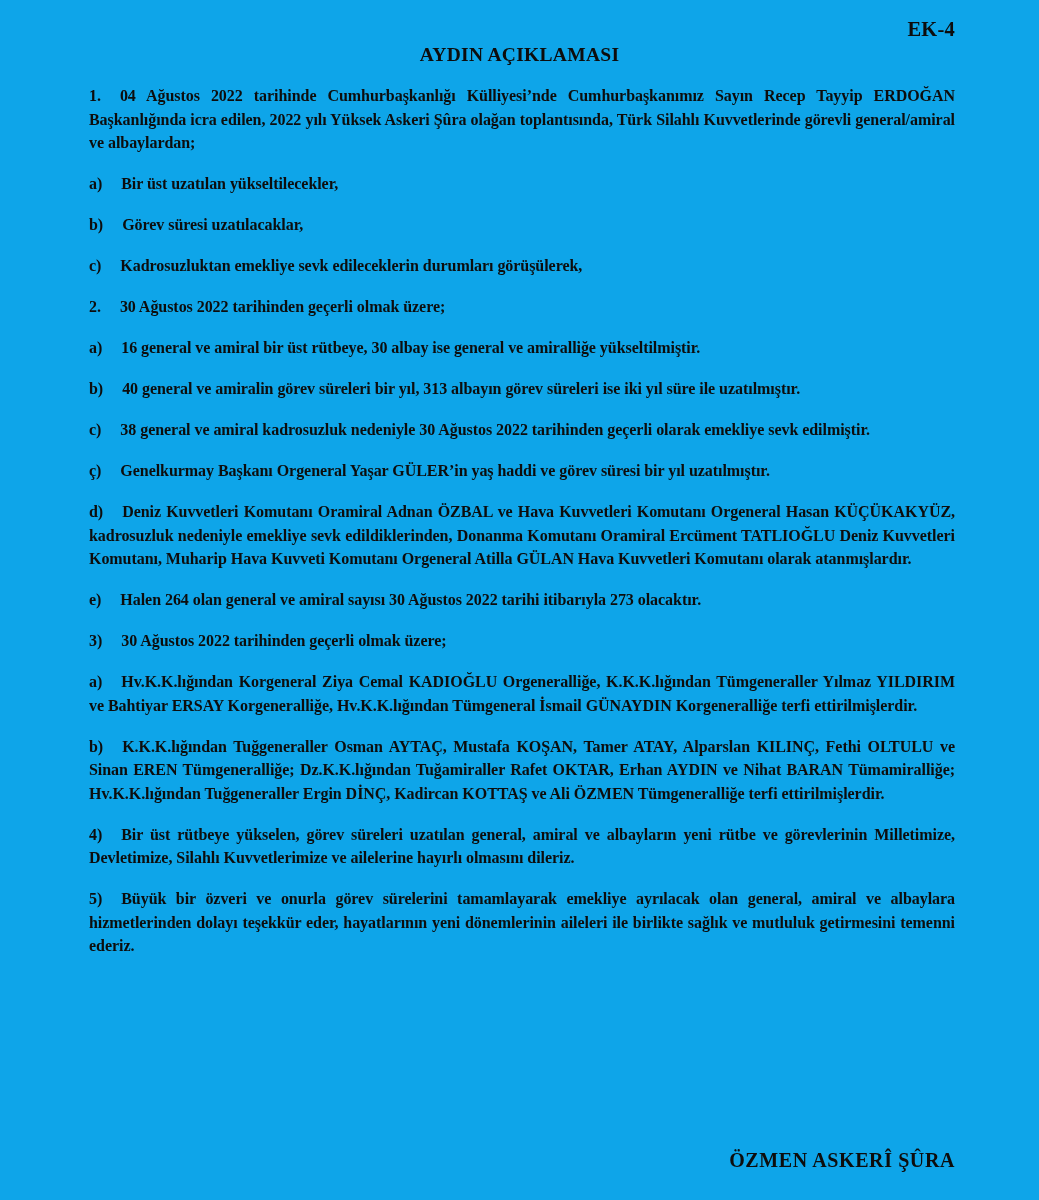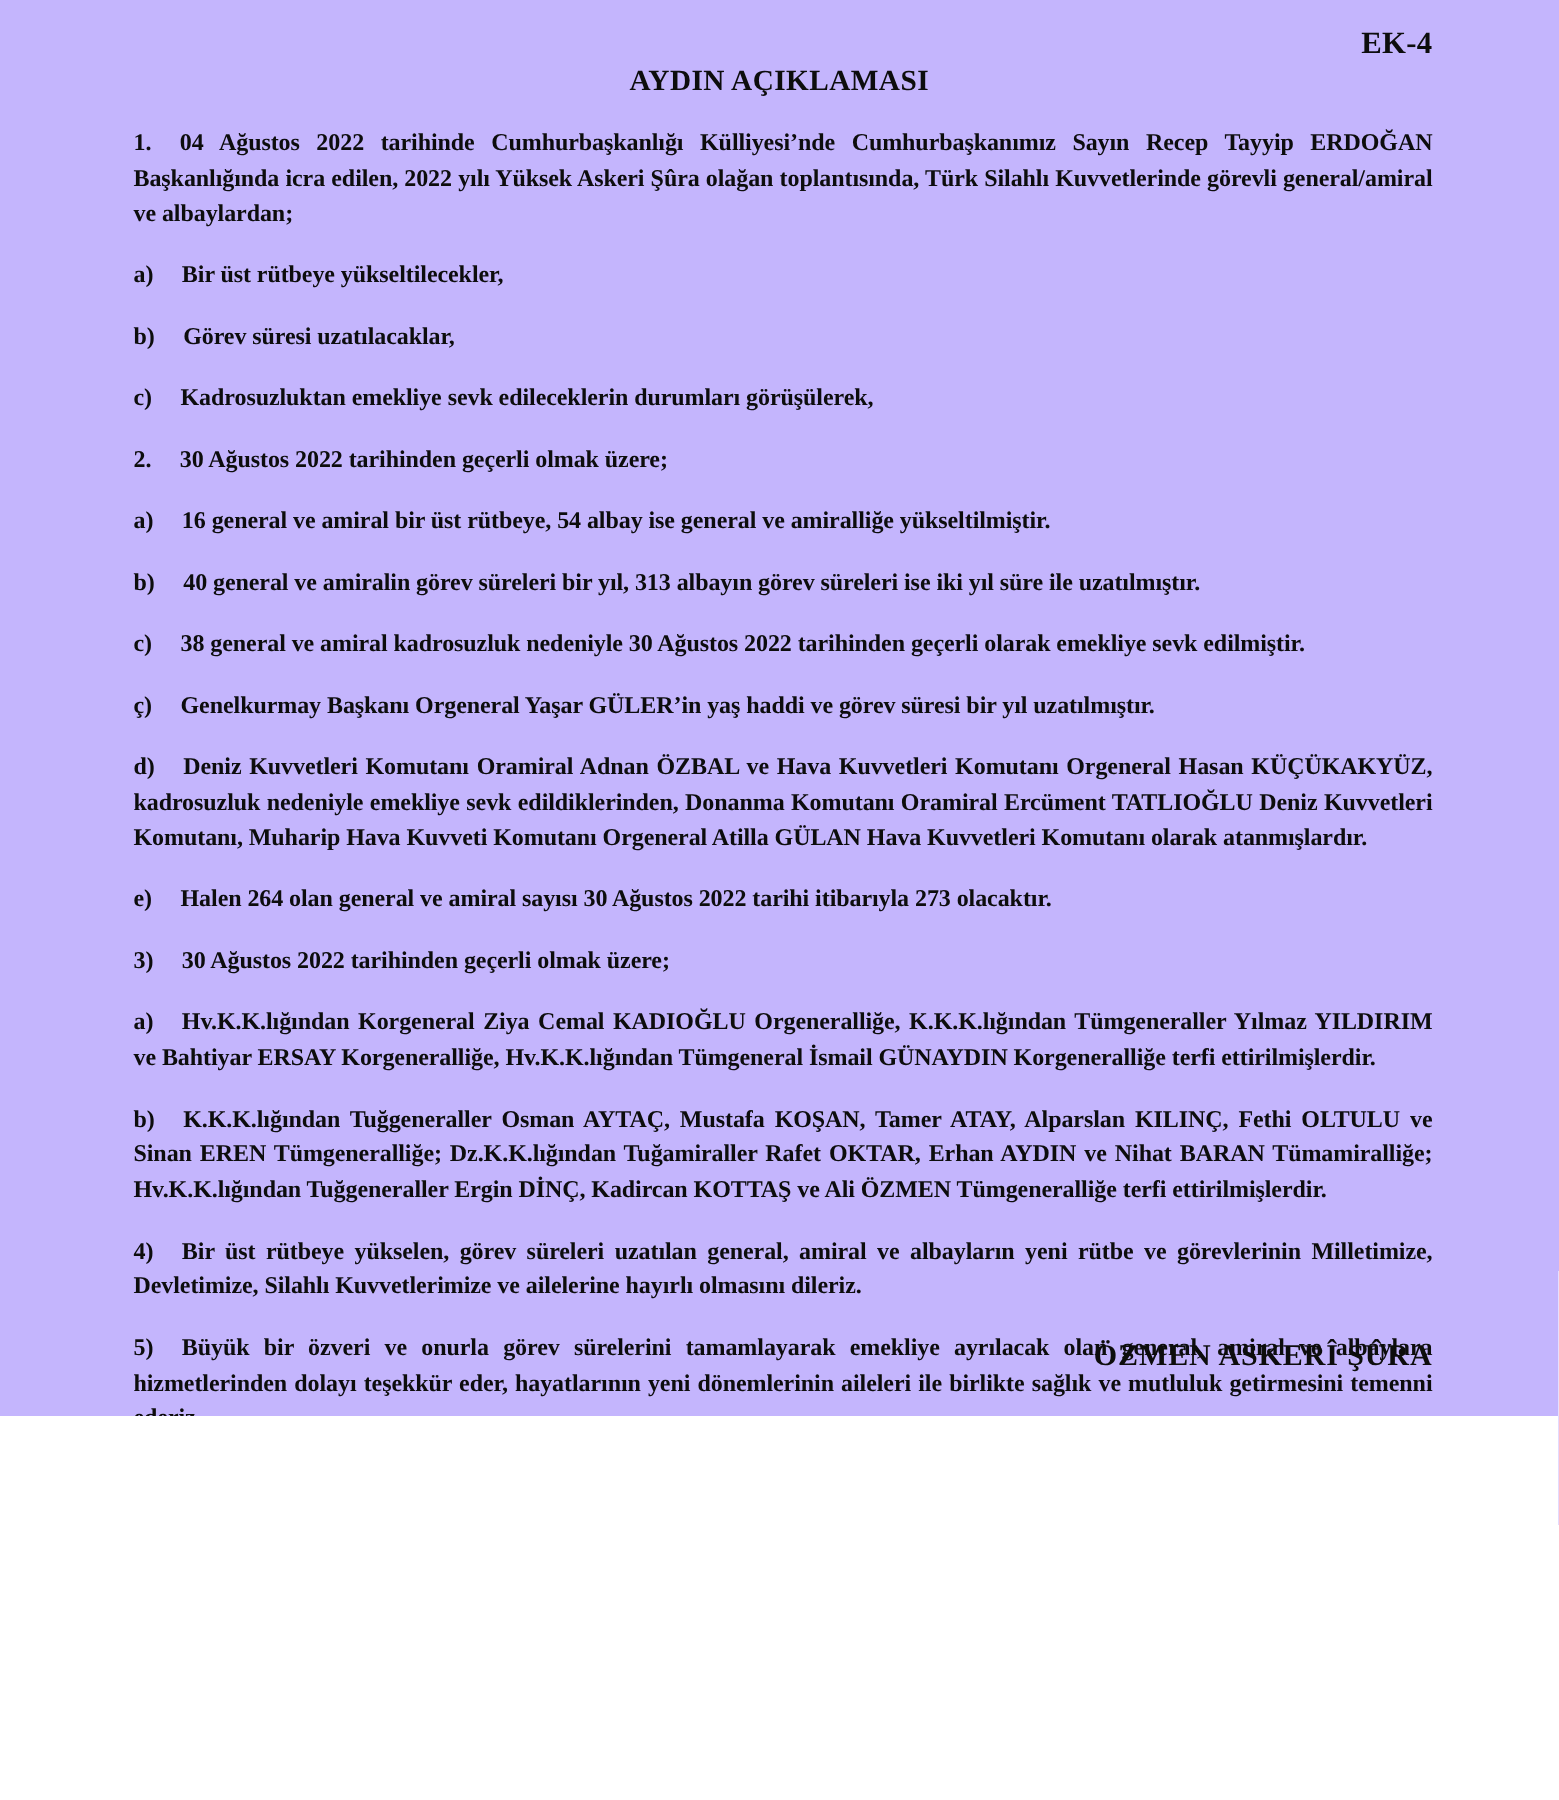--- a/index.html
+++ b/index.html
@@ -8,23 +8,23 @@
     padding: 0;
     background: #ffffff;
   }
   body {
     font-family: "Liberation Serif", "DejaVu Serif", serif;
     color: #0d0d0d;
   }
   .page {
     position: relative;
     width: 1039px;
-    height: 944px;
+    height: 1200px;
     margin: 0 auto;
-    background: #c4b5fd;
+    background: #0ea5e9;
     box-sizing: border-box;
     overflow: hidden;
   }
   .doc-ref {
     position: absolute;
     top: 18px;
     right: 84px;
     font-size: 20.5px;
     font-weight: bold;
     letter-spacing: 0.2px;
@@ -75,25 +75,25 @@
 <body>
 
 <div class="page">
 
   <div class="doc-ref">EK-4</div>
 
   <div class="doc-title">AYDIN AÇIKLAMASI</div>
 
   <div class="body-block">
       <p class="para bold"><span class="marker">1.</span><span class="gap-md"></span><span>04 Ağustos 2022 tarihinde Cumhurbaşkanlığı Külliyesi’nde Cumhurbaşkanımız Sayın Recep Tayyip ERDOĞAN Başkanlığında icra edilen, 2022 yılı Yüksek Askeri Şûra olağan toplantısında, Türk Silahlı Kuvvetlerinde görevli general/amiral ve albaylardan;</span></p>
-      <p class="para bold"><span class="marker">a)</span><span class="gap-md"></span><span>Bir üst rütbeye yükseltilecekler,</span></p>
+      <p class="para bold"><span class="marker">a)</span><span class="gap-md"></span><span>Bir üst uzatılan yükseltilecekler,</span></p>
       <p class="para bold"><span class="marker">b)</span><span class="gap-md"></span><span>Görev süresi uzatılacaklar,</span></p>
       <p class="para bold"><span class="marker">c)</span><span class="gap-md"></span><span>Kadrosuzluktan emekliye sevk edileceklerin durumları görüşülerek,</span></p>
       <p class="para bold"><span class="marker">2.</span><span class="gap-md"></span><span>30 Ağustos 2022 tarihinden geçerli olmak üzere;</span></p>
-      <p class="para bold"><span class="marker">a)</span><span class="gap-md"></span><span>16 general ve amiral bir üst rütbeye, 54 albay ise general ve amiralliğe yükseltilmiştir.</span></p>
+      <p class="para bold"><span class="marker">a)</span><span class="gap-md"></span><span>16 general ve amiral bir üst rütbeye, 30 albay ise general ve amiralliğe yükseltilmiştir.</span></p>
       <p class="para bold"><span class="marker">b)</span><span class="gap-md"></span><span>40 general ve amiralin görev süreleri bir yıl, 313 albayın görev süreleri ise iki yıl süre ile uzatılmıştır.</span></p>
       <p class="para bold"><span class="marker">c)</span><span class="gap-md"></span><span>38 general ve amiral kadrosuzluk nedeniyle 30 Ağustos 2022 tarihinden geçerli olarak emekliye sevk edilmiştir.</span></p>
       <p class="para bold"><span class="marker">ç)</span><span class="gap-md"></span><span>Genelkurmay Başkanı Orgeneral Yaşar GÜLER’in yaş haddi ve görev süresi bir yıl uzatılmıştır.</span></p>
       <p class="para bold"><span class="marker">d)</span><span class="gap-md"></span><span>Deniz Kuvvetleri Komutanı Oramiral Adnan ÖZBAL ve Hava Kuvvetleri Komutanı Orgeneral Hasan KÜÇÜKAKYÜZ, kadrosuzluk nedeniyle emekliye sevk edildiklerinden, Donanma Komutanı Oramiral Ercüment TATLIOĞLU Deniz Kuvvetleri Komutanı, Muharip Hava Kuvveti Komutanı Orgeneral Atilla GÜLAN Hava Kuvvetleri Komutanı olarak atanmışlardır.</span></p>
       <p class="para bold"><span class="marker">e)</span><span class="gap-md"></span><span>Halen 264 olan general ve amiral sayısı 30 Ağustos 2022 tarihi itibarıyla 273 olacaktır.</span></p>
       <p class="para bold"><span class="marker">3)</span><span class="gap-md"></span><span>30 Ağustos 2022 tarihinden geçerli olmak üzere;</span></p>
       <p class="para bold"><span class="marker">a)</span><span class="gap-md"></span><span>Hv.K.K.lığından Korgeneral Ziya Cemal KADIOĞLU Orgeneralliğe, K.K.K.lığından Tümgeneraller Yılmaz YILDIRIM ve Bahtiyar ERSAY Korgeneralliğe, Hv.K.K.lığından Tümgeneral İsmail GÜNAYDIN  Korgeneralliğe terfi ettirilmişlerdir.</span></p>
       <p class="para bold"><span class="marker">b)</span><span class="gap-md"></span><span>K.K.K.lığından Tuğgeneraller Osman AYTAÇ, Mustafa KOŞAN, Tamer ATAY, Alparslan KILINÇ, Fethi OLTULU ve Sinan EREN Tümgeneralliğe; Dz.K.K.lığından Tuğamiraller Rafet OKTAR, Erhan AYDIN ve Nihat BARAN Tümamiralliğe; Hv.K.K.lığından Tuğgeneraller Ergin DİNÇ, Kadircan KOTTAŞ ve Ali ÖZMEN Tümgeneralliğe terfi ettirilmişlerdir.</span></p>
       <p class="para bold"><span class="marker">4)</span><span class="gap-md"></span><span>Bir üst rütbeye yükselen, görev süreleri uzatılan general, amiral ve albayların yeni rütbe ve görevlerinin Milletimize, Devletimize, Silahlı Kuvvetlerimize ve ailelerine hayırlı olmasını dileriz.</span></p>
       <p class="para bold"><span class="marker">5)</span><span class="gap-md"></span><span>Büyük bir özveri ve onurla görev sürelerini tamamlayarak emekliye ayrılacak olan general, amiral ve albaylara hizmetlerinden dolayı teşekkür eder, hayatlarının yeni dönemlerinin aileleri ile birlikte sağlık ve mutluluk getirmesini temenni ederiz.</span></p>

